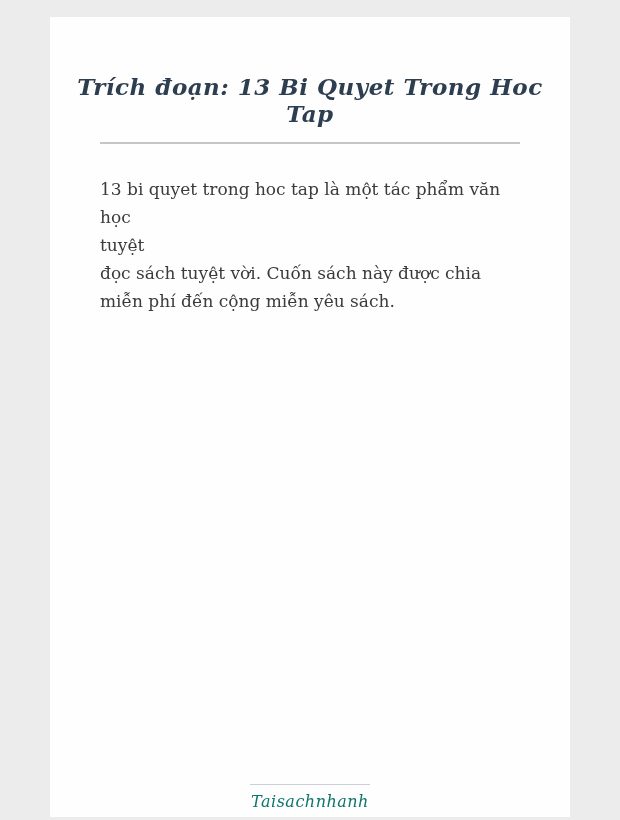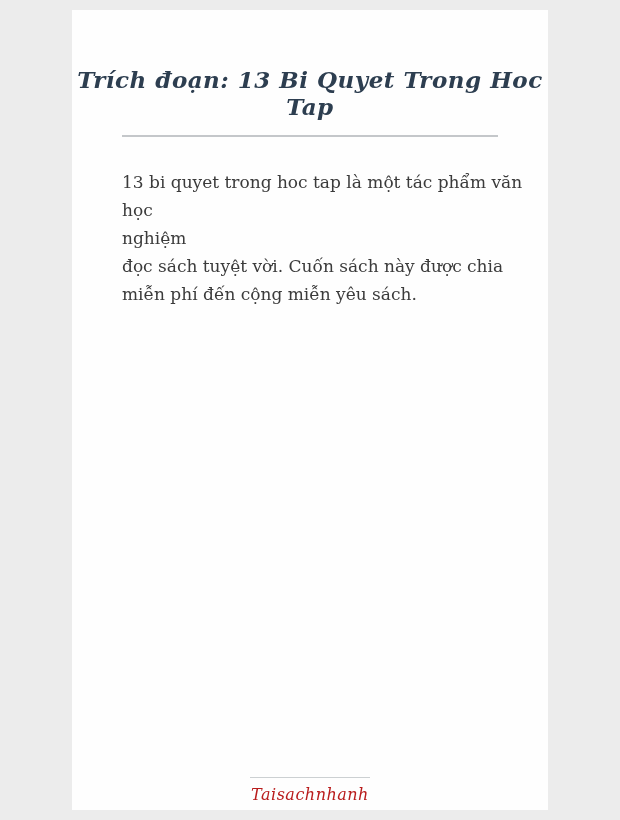--- a/index.html
+++ b/index.html
@@ -5,23 +5,23 @@
   * { margin: 0; padding: 0; box-sizing: border-box; }
   html, body {
     width: 620px;
     height: 820px;
     background: #ececec;
     font-family: "DejaVu Serif", serif;
     overflow: hidden;
   }
   .page {
     position: relative;
-    width: 476px;
+    width: 520px;
     height: 800px;
-    margin: 10px auto;
+    margin: 17px auto;
     background: #fefefe;
   }
   .title {
     padding-top: 56px;
     text-align: center;
     font-style: italic;
     font-weight: 700;
     font-size: 23px;
     letter-spacing: 0.5px;
     color: #2d3e50;
@@ -50,36 +50,36 @@
     width: 120px;
     height: 0;
     margin: 0 auto 7px auto;
     border: none;
     border-top: 1px solid #ccd0d2;
   }
   .footer-text {
     font-style: italic;
     font-size: 16px;
     letter-spacing: 0.5px;
-    color: #b91c1c;
+    color: #0f766e;
   }
 </style>
 </head>
 <body>
 
 <div class="page">
 
   <h1 class="title">Trích đoạn: 13 Bi Quyet Trong Hoc Tap</h1>
 
   <hr class="title-divider">
 
   <div class="body-text">
     <div class="body-line">13 bi quyet trong hoc tap là một tác phẩm văn</div>
     <div class="body-line">học</div>
-    <div class="body-line">nghiệm</div>
+    <div class="body-line">tuyệt</div>
     <div class="body-line">đọc sách tuyệt vời. Cuốn sách này được chia</div>
     <div class="body-line">miễn phí đến cộng miễn yêu sách.</div>
   </div>
 
   <div class="footer">
     <hr class="footer-divider">
     <div class="footer-text">Taisachnhanh</div>
   </div>
 
 </div>

